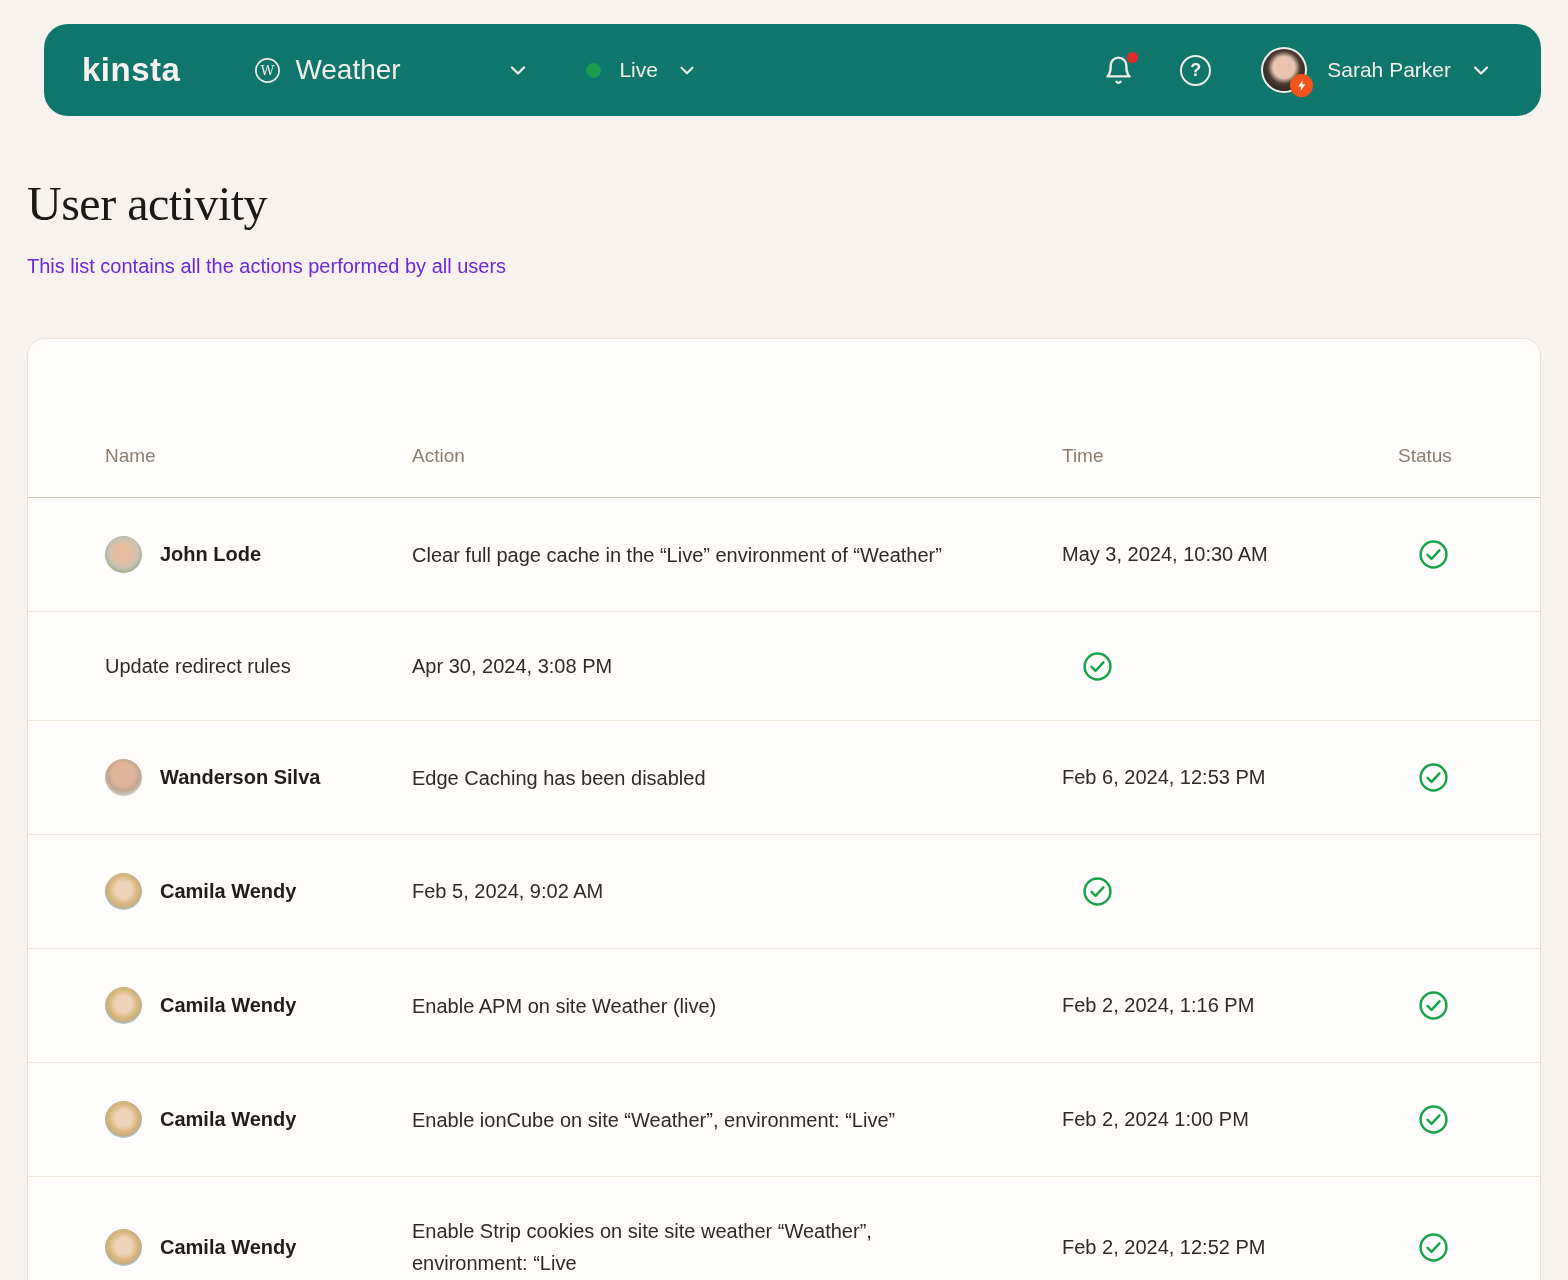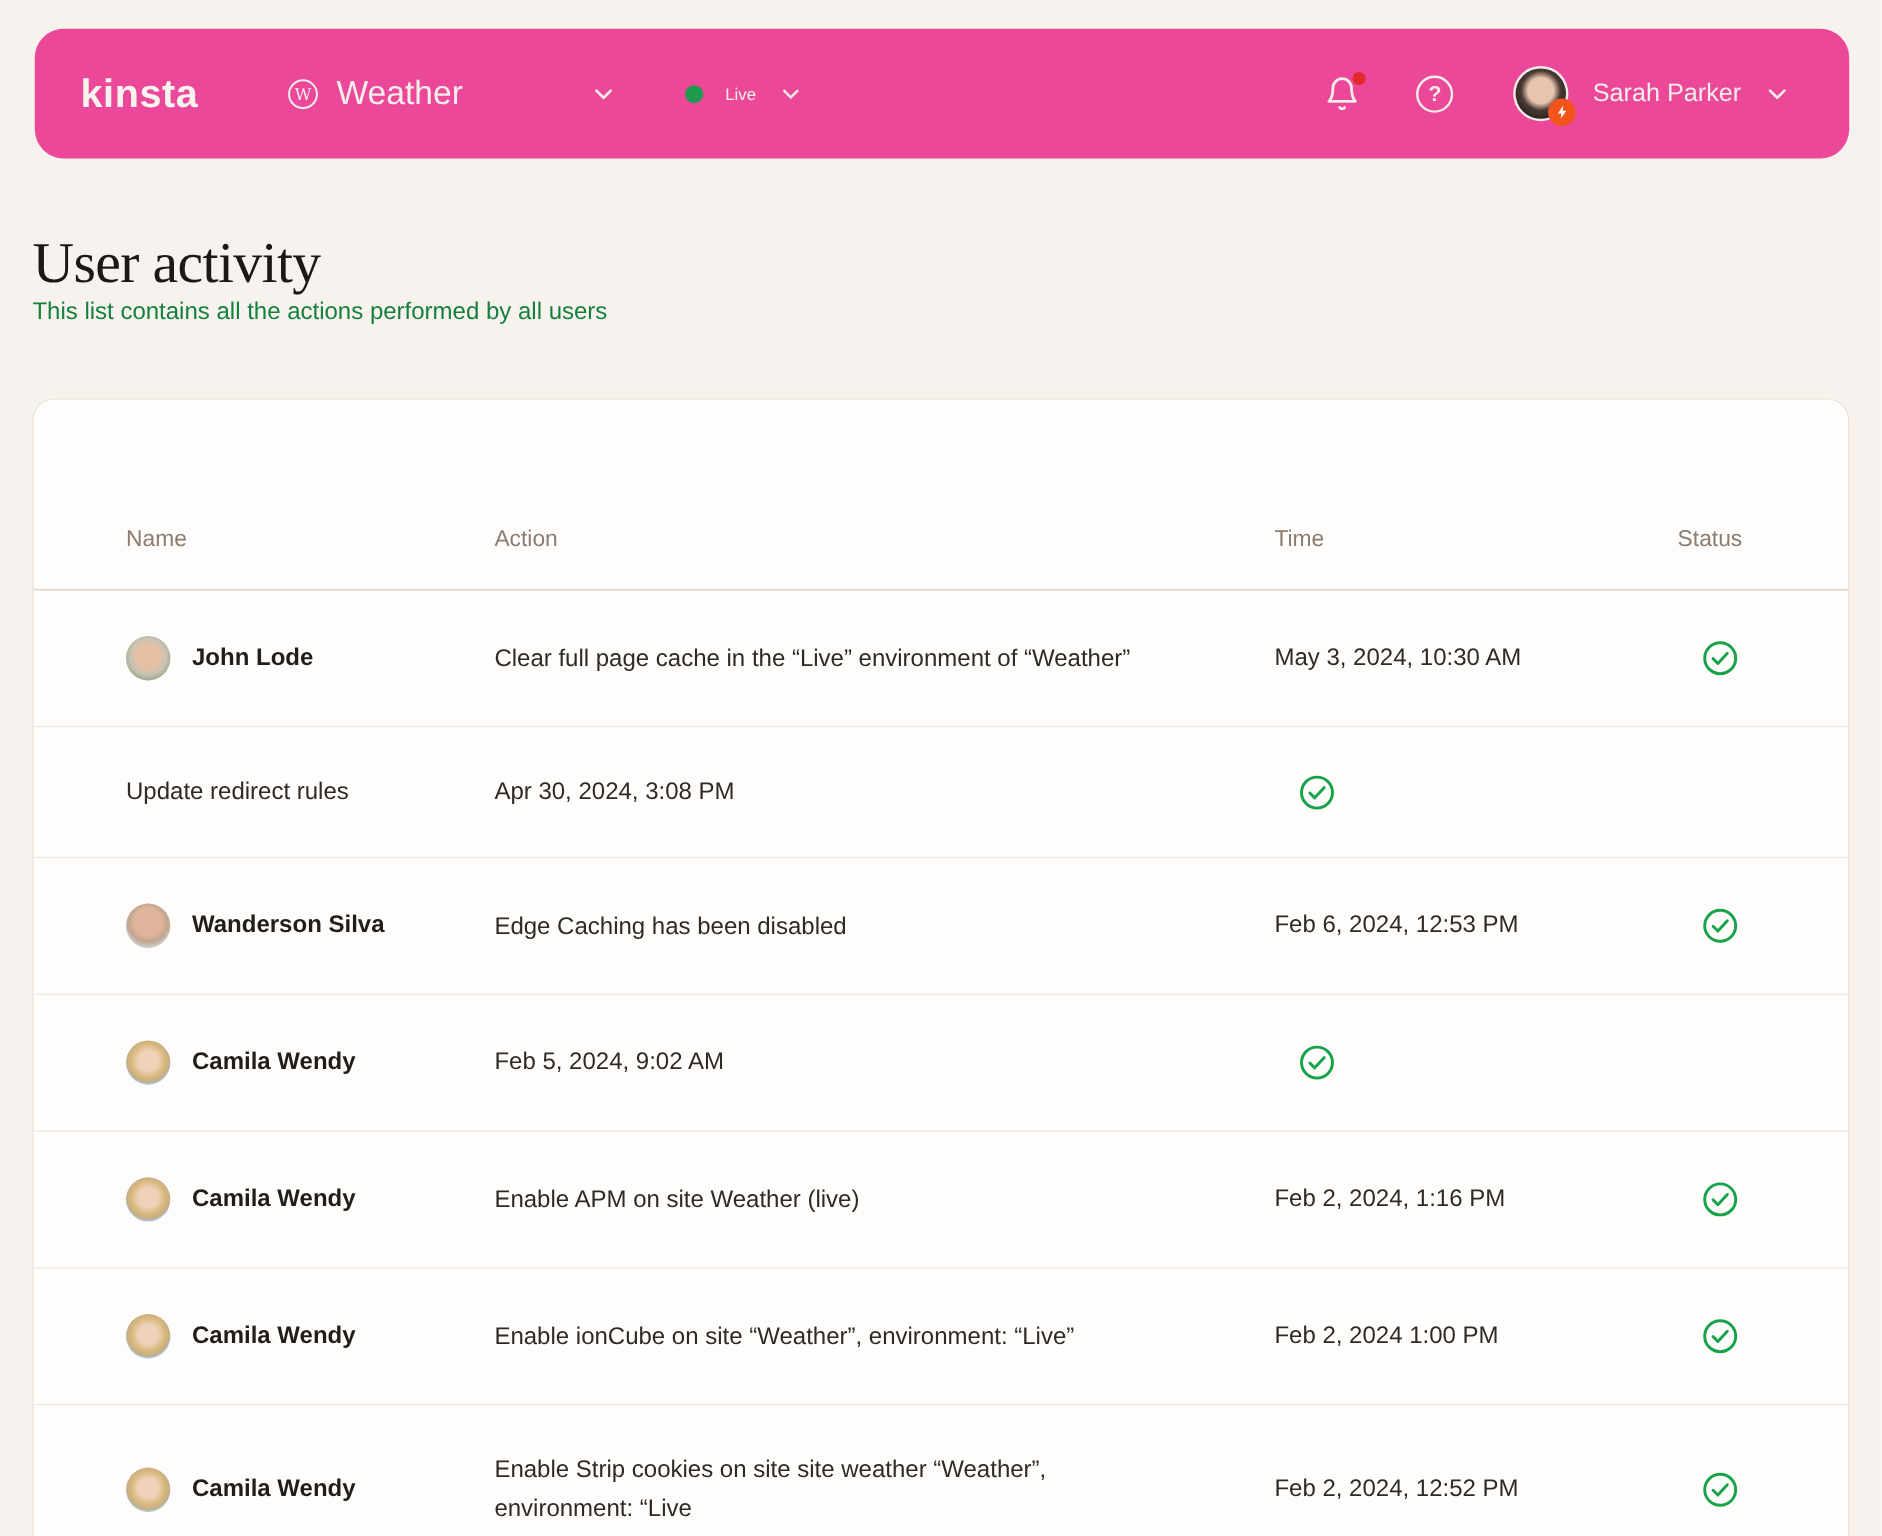--- a/index.html
+++ b/index.html
@@ -5,23 +5,23 @@
   * { margin: 0; padding: 0; box-sizing: border-box; }
   html, body { width: 1568px; height: 1280px; overflow: hidden; }
   body {
     background: #f7f2ed;
     font-family: "Liberation Sans", sans-serif;
     color: #2b2724;
   }
 
   
   .topbar {
-    margin: 24px 27px 0 29px;
-    height: 108px;
-    background: #ec4899;
+    margin: 24px 27px 0 44px;
+    height: 92px;
+    background: #0f766e;
     border-radius: 24px;
     display: flex;
     align-items: center;
     padding: 0 48px 0 38px;
     color: #f3eeea;
   }
   .logo {
     font-size: 33px;
     font-weight: 800;
     letter-spacing: 0.5px;
@@ -40,21 +40,21 @@
   .env-selector {
     margin-left: 56px;
     display: flex;
     align-items: center;
     cursor: pointer;
   }
   .env-dot {
     width: 15px; height: 15px; border-radius: 50%;
     background: #1d9a50;
   }
-  .env-selector .sel-label { margin-left: 18px; font-size: 14px; }
+  .env-selector .sel-label { margin-left: 18px; font-size: 21px; }
   .env-selector .chev { margin-left: 18px; display: flex; }
 
   .topbar-right { margin-left: auto; display: flex; align-items: center; }
   .icon-btn { position: relative; display: flex; align-items: center; cursor: pointer; }
   .bell-btn { margin-right: 46px; }
   .bell-dot {
     position: absolute; top: -3px; right: -4px;
     width: 11px; height: 11px; border-radius: 50%;
     background: #e02b2b;
   }
@@ -94,23 +94,23 @@
   
   .page-head { margin: 60px 27px 0 27px; }
   .page-title {
     font-family: "Liberation Serif", serif;
     font-weight: 500;
     font-size: 48px;
     letter-spacing: -0.5px;
     color: #1c1815;
   }
   .page-subtitle {
-    margin-top: 2px;
+    margin-top: 24px;
     font-size: 20px;
-    color: #15803d;
+    color: #6d28d9;
   }
 
   
   .card {
     margin: 60px 27px 0 27px;
     background: #fffdfb;
     border: 1px solid #ecdfd4;
     border-radius: 18px;
     min-height: 1100px;
     overflow: hidden;

